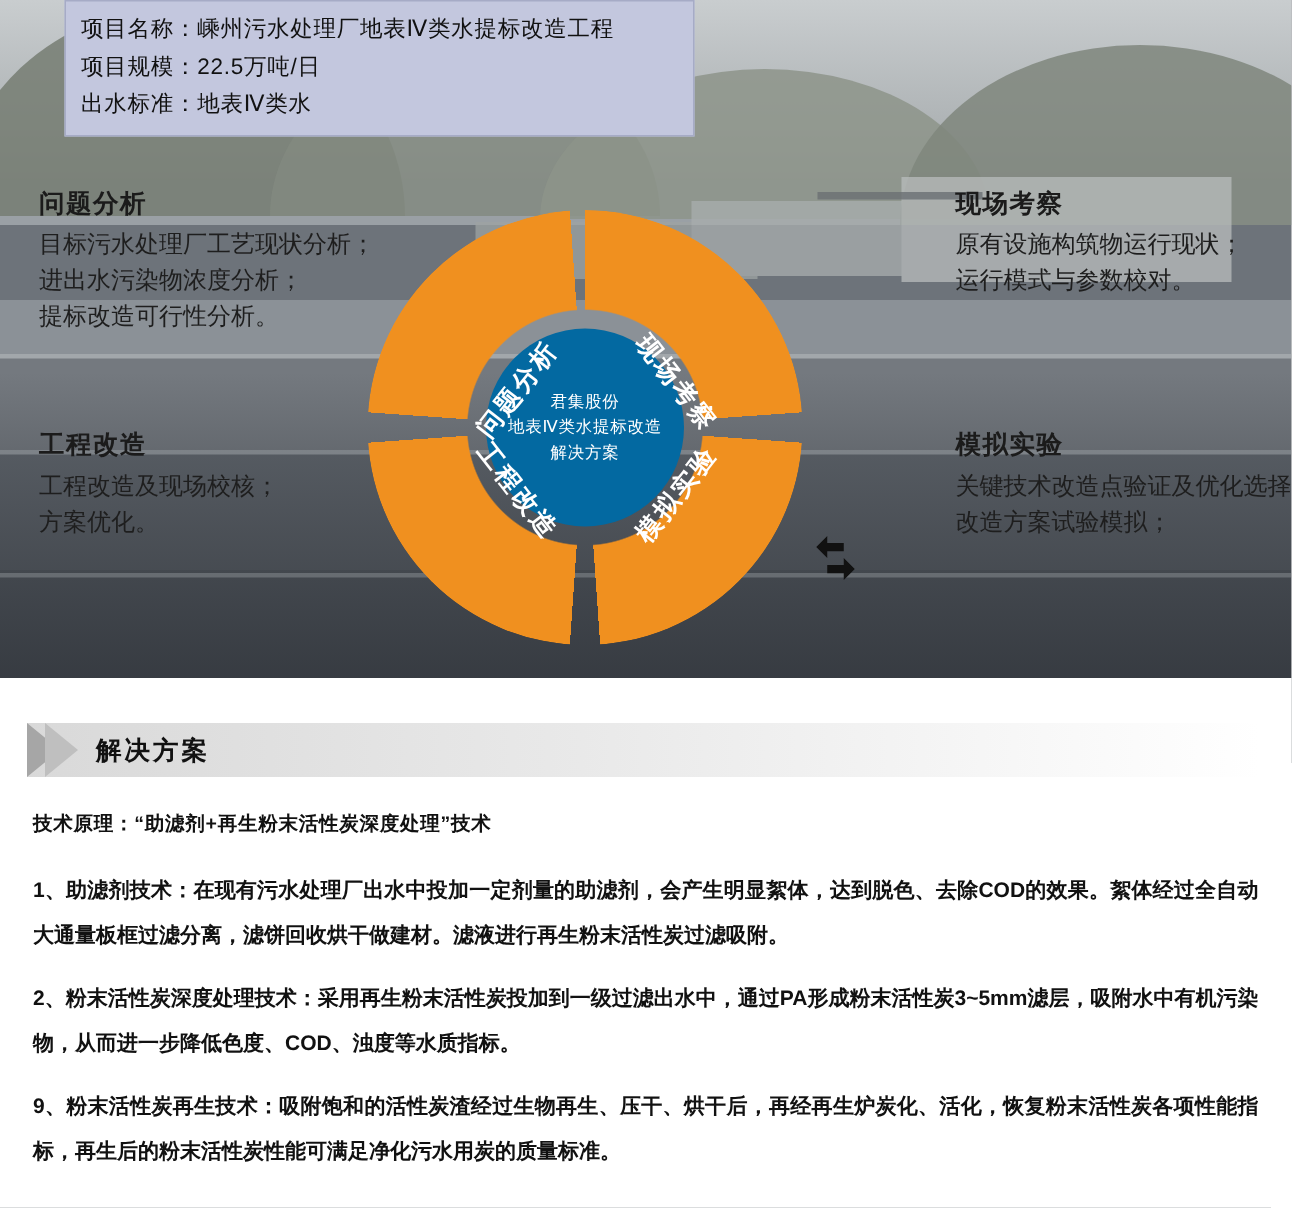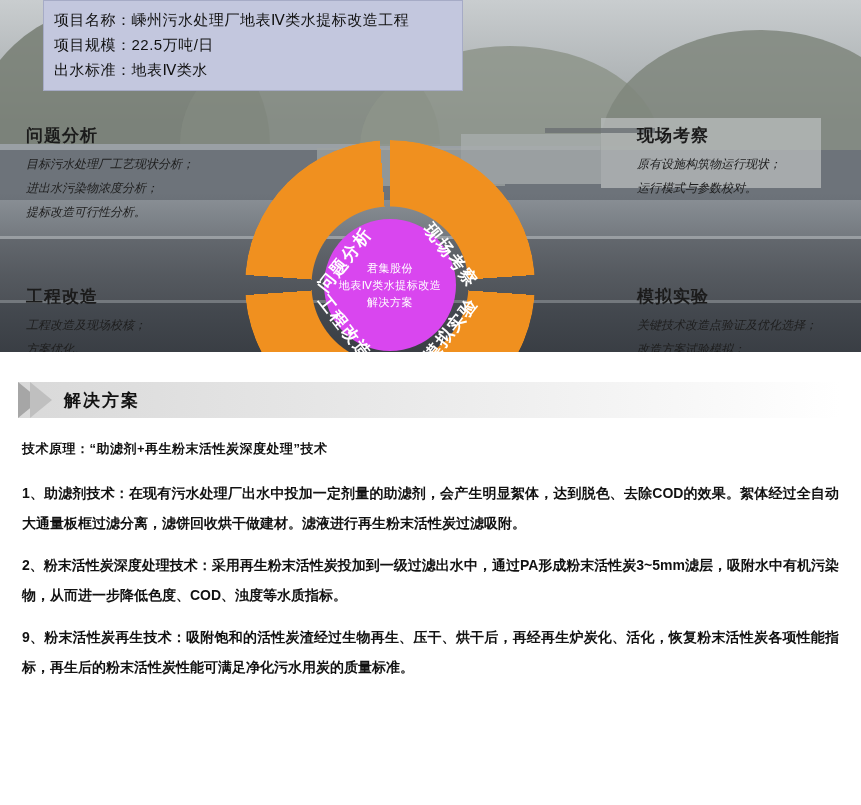--- a/index.html
+++ b/index.html
@@ -13,21 +13,21 @@
     font-family: "Liberation Sans", sans-serif;
     color: #1a1a1a;
     overflow: hidden;
     position: relative;
   }
 
   
   .hero {
     position: relative;
     width: 861px;
-    height: 352px;
+    height: 452px;
     overflow: hidden;
     background: #6f7478;
   }
   .photo {
     position: absolute;
     inset: 0;
     background:
       
       linear-gradient(to bottom, rgba(120,125,130,0) 55%, rgba(60,64,70,0.55) 78%, rgba(45,49,55,0.75) 100%),
       
@@ -118,21 +118,21 @@
         rgba(255,255,255,0) 356deg 360deg);
     -webkit-mask: radial-gradient(circle, transparent 0 78px, #000 79px);
             mask: radial-gradient(circle, transparent 0 78px, #000 79px);
   }
   .donut-center {
     position: absolute;
     left: 50%; top: 50%;
     transform: translate(-50%,-50%);
     width: 132px; height: 132px;
     border-radius: 50%;
-    background: #d946ef;
+    background: #0369a1;
     color: #fff;
     display: flex;
     flex-direction: column;
     align-items: center;
     justify-content: center;
     text-align: center;
     font-size: 11px;
     line-height: 17px;
     letter-spacing: .5px;
   }
@@ -163,25 +163,24 @@
   .blk { position: absolute; z-index: 5; }
   .blk h3 {
     margin: 0 0 8px 0;
     font-size: 17px;
     font-weight: bold;
     color: #1b1b1b;
     letter-spacing: 1px;
   }
   .blk p {
     margin: 0 0 6px 0;
-    font-size: 12px;
+    font-size: 16px;
     line-height: 18px;
     color: #1e1e1e;
     white-space: nowrap;
-    font-style: italic;
   }
   .blk-problem   { left: 26px;  top: 124px; }
   .blk-survey    { left: 637px; top: 124px; }
   .blk-retrofit  { left: 26px;  top: 285px; }
   .blk-simulate  { left: 637px; top: 285px; }
 
   
   .section-header {
     position: relative;
     margin: 30px 0 0 18px;

